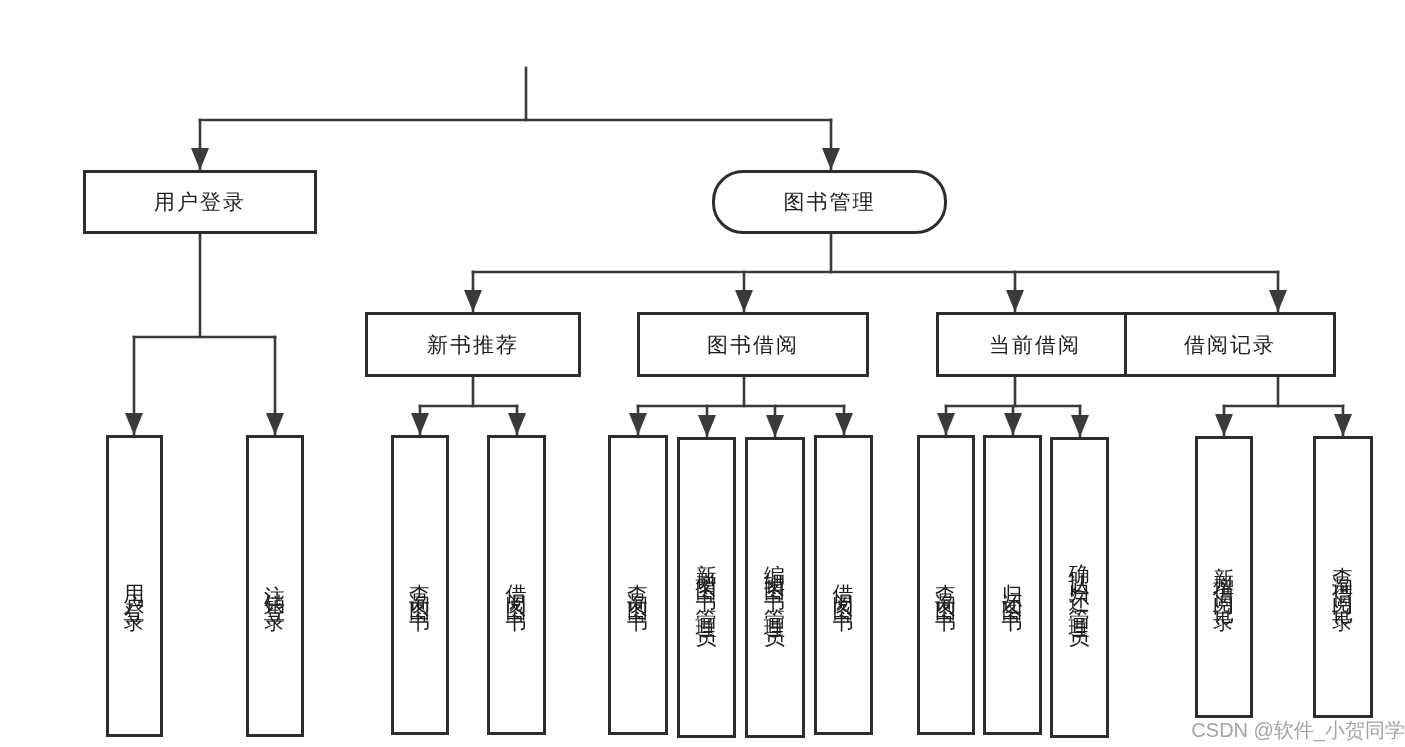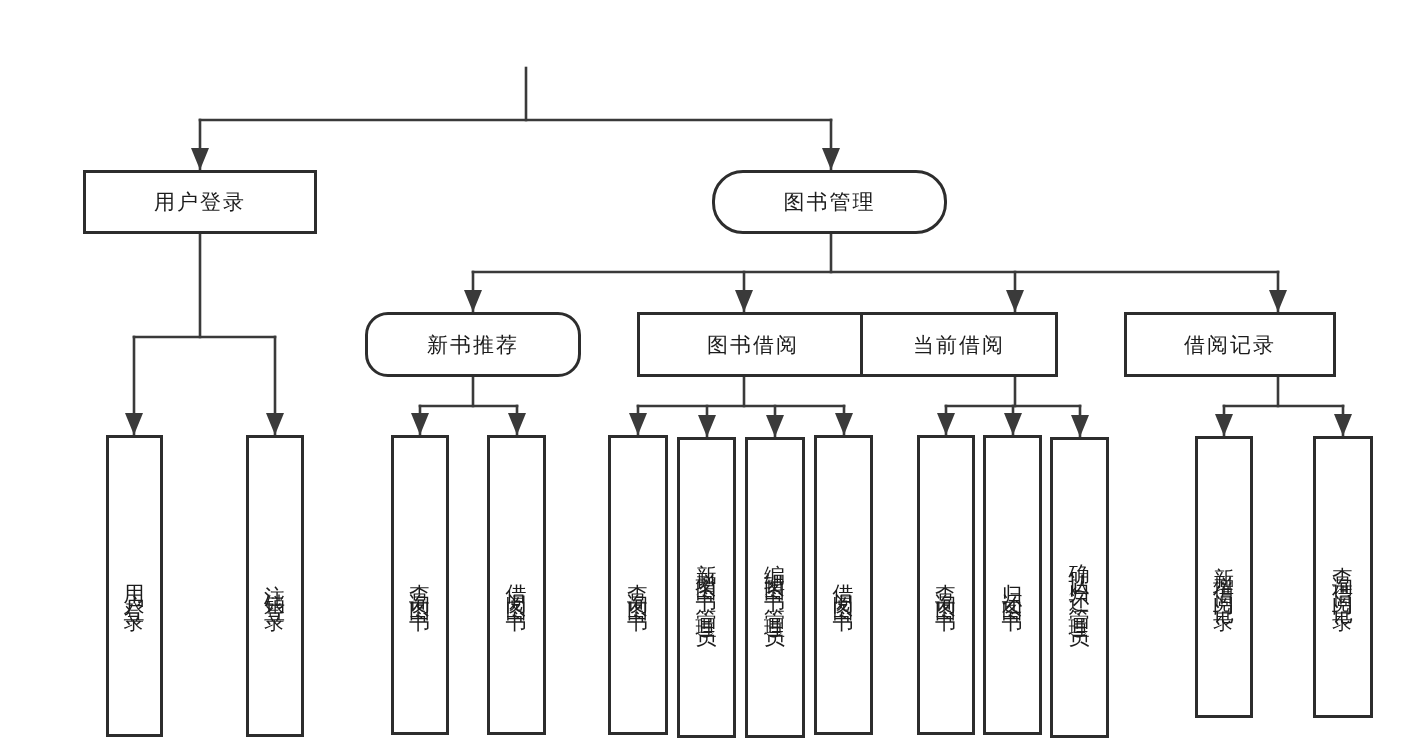--- a/index.html
+++ b/index.html
@@ -78,27 +78,27 @@
   </svg>
 
 
   <div class="node" style="left:83px;top:170px;width:234px;height:64px;">
     <span>用户登录</span>
   </div>
   <div class="node" style="left:712px;top:170px;width:235px;height:64px;border-radius:31px;">
     <span>图书管理</span>
   </div>
 
-  <div class="node" style="left:365px;top:312px;width:216px;height:65px;border-radius:23px;">
+  <div class="node" style="left:365px;top:312px;width:216px;height:65px;">
     <span>新书推荐</span>
   </div>
   <div class="node" style="left:637px;top:312px;width:232px;height:65px;">
     <span>图书借阅</span>
   </div>
-  <div class="node" style="left:860px;top:312px;width:198px;height:65px;">
+  <div class="node" style="left:936px;top:312px;width:198px;height:65px;">
     <span>当前借阅</span>
   </div>
   <div class="node" style="left:1124px;top:312px;width:212px;height:65px;">
     <span>借阅记录</span>
   </div>
 
   <div class="node" style="left:106px;top:435px;width:57px;height:302px;">
     <span class="vlabel">用户登录</span>
   </div>
   <div class="node" style="left:246px;top:435px;width:58px;height:302px;">
@@ -135,14 +135,15 @@
     <span class="vlabel">确认归还（管理员）</span>
   </div>
 
   <div class="node" style="left:1195px;top:436px;width:58px;height:282px;">
     <span class="vlabel">新增借阅记录</span>
   </div>
   <div class="node" style="left:1313px;top:436px;width:60px;height:282px;">
     <span class="vlabel">查询借阅记录</span>
   </div>
 
+  <div class="watermark">CSDN @软件_小贺同学</div>
 
 </div>
 
 </body></html>

